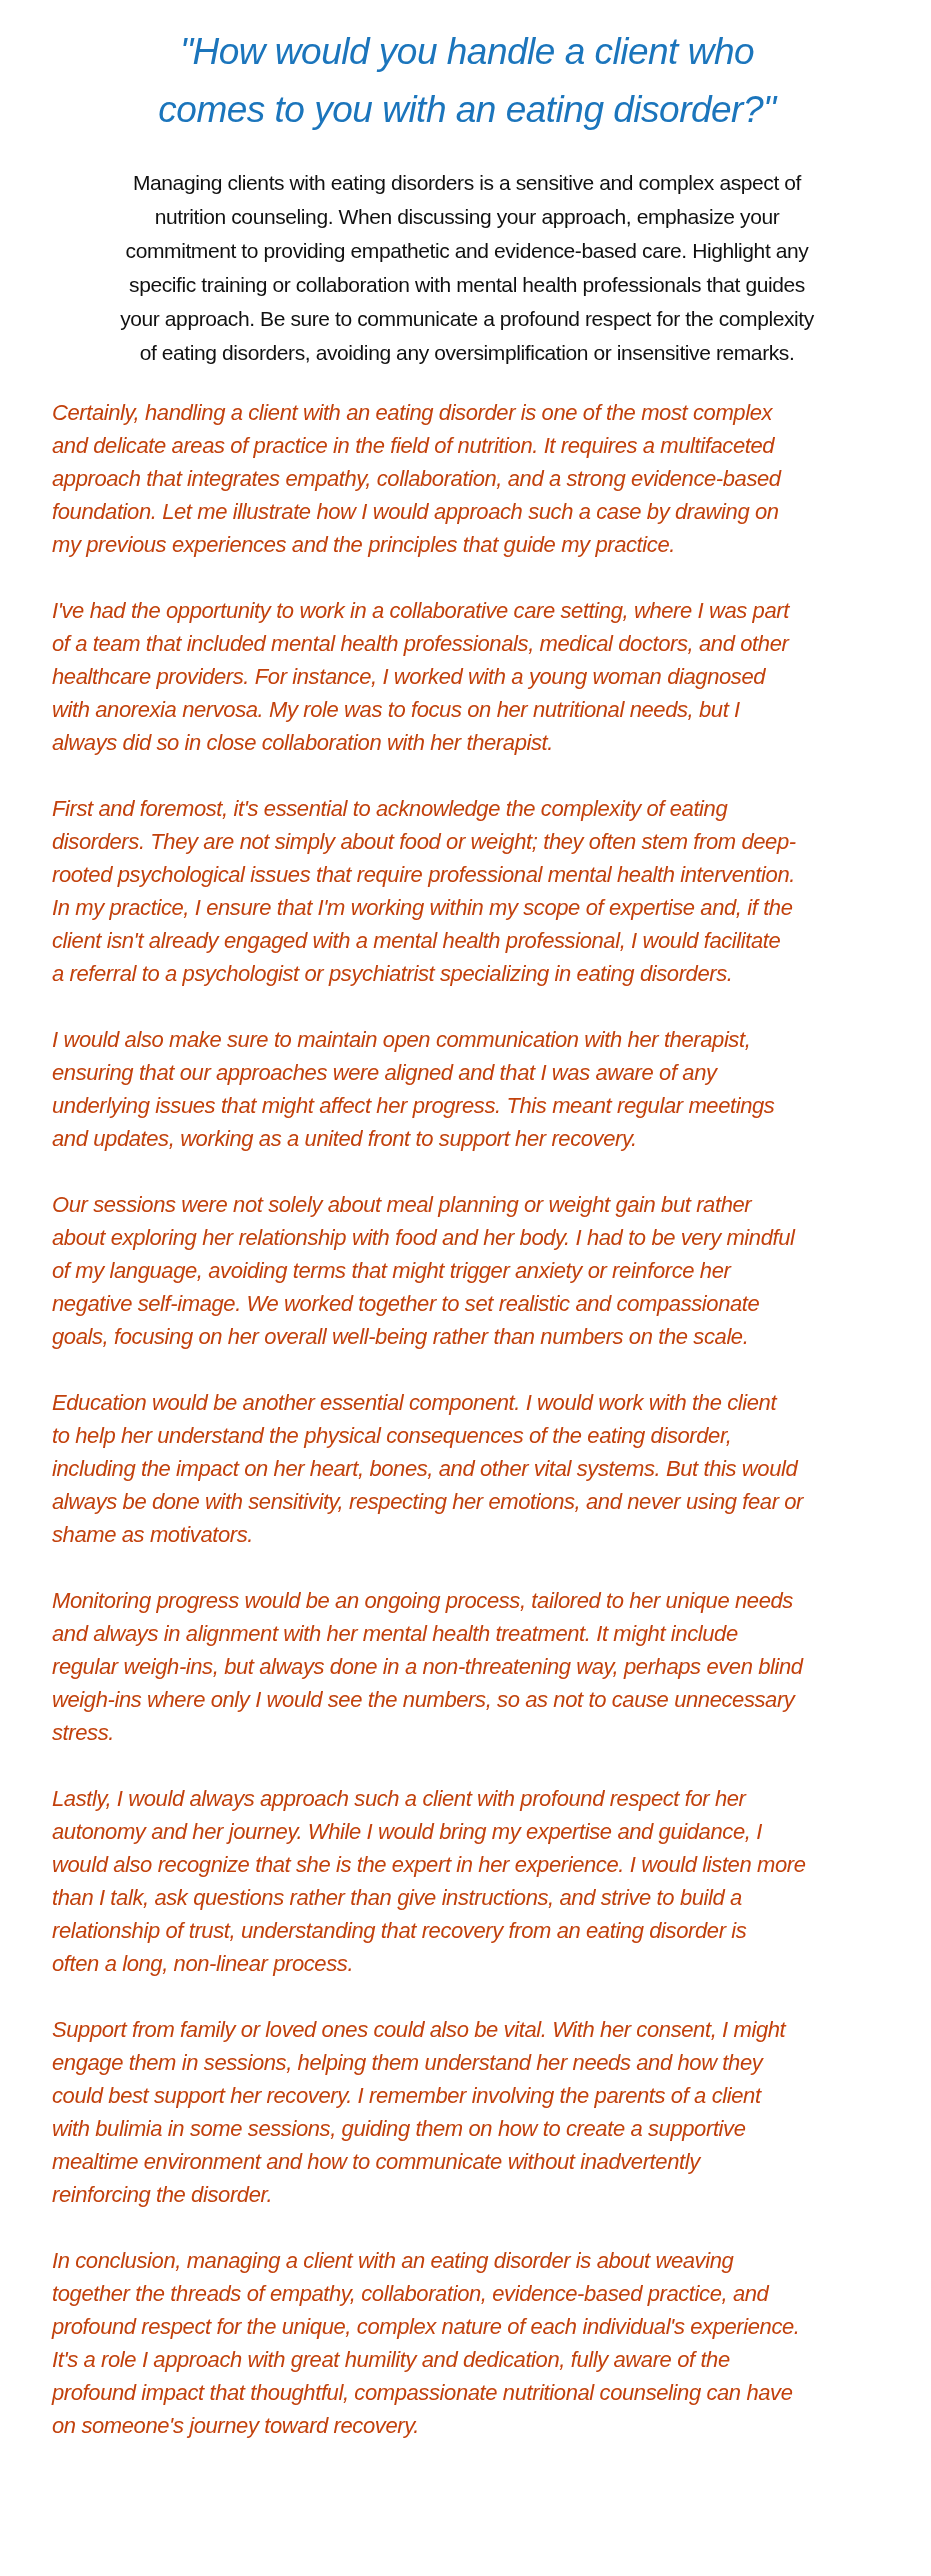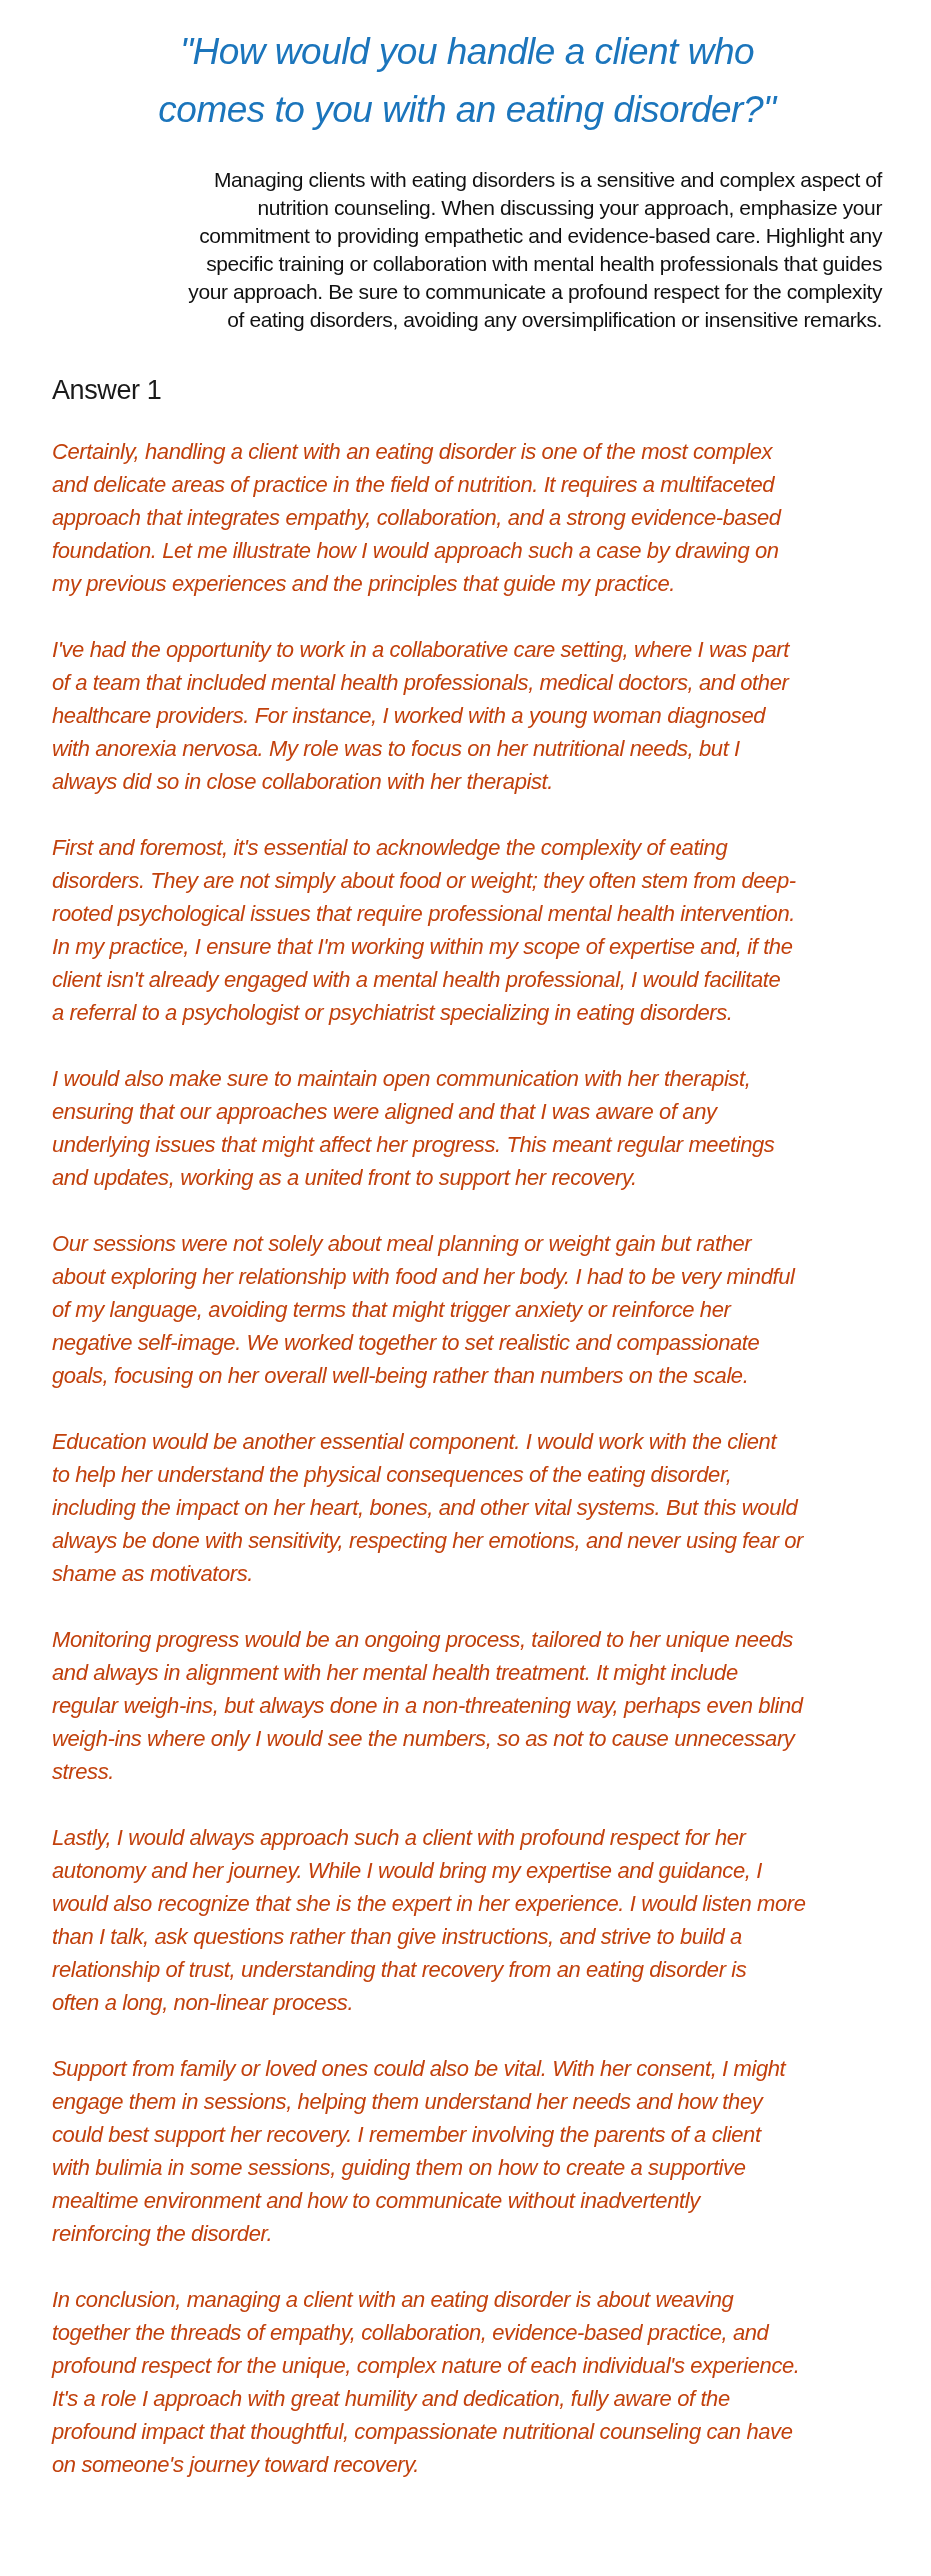--- a/index.html
+++ b/index.html
@@ -25,23 +25,23 @@
     font-style: italic;
     font-weight: 400;
     font-size: 37px;
     line-height: 58px;
     color: #1b75bc;
     letter-spacing: -0.5px;
     margin: 0;
   }
   .intro {
     white-space: pre;
-    text-align: right;
+    text-align: center;
     font-size: 21px;
-    line-height: 28px;
+    line-height: 34px;
     color: #111111;
     letter-spacing: -0.4px;
     margin: 27px 0 0 0;
   }
   .answer-heading {
     font-size: 27px;
     line-height: 37px;
     font-weight: 400;
     color: #1a1a1a;
     letter-spacing: -0.4px;
@@ -71,21 +71,20 @@
   <h1 class="question-title">"How would you handle a client who
 comes to you with an eating disorder?"</h1>
 
   <p class="intro">Managing clients with eating disorders is a sensitive and complex aspect of
 nutrition counseling. When discussing your approach, emphasize your
 commitment to providing empathetic and evidence-based care. Highlight any
 specific training or collaboration with mental health professionals that guides
 your approach. Be sure to communicate a profound respect for the complexity
 of eating disorders, avoiding any oversimplification or insensitive remarks.</p>
 
-  <h2 class="answer-heading">Answer 1</h2>
 
   <div class="answers">
     <p class="para">Certainly, handling a client with an eating disorder is one of the most complex
 and delicate areas of practice in the field of nutrition. It requires a multifaceted
 approach that integrates empathy, collaboration, and a strong evidence-based
 foundation. Let me illustrate how I would approach such a case by drawing on
 my previous experiences and the principles that guide my practice.</p>
     <p class="para">I've had the opportunity to work in a collaborative care setting, where I was part
 of a team that included mental health professionals, medical doctors, and other
 healthcare providers. For instance, I worked with a young woman diagnosed

